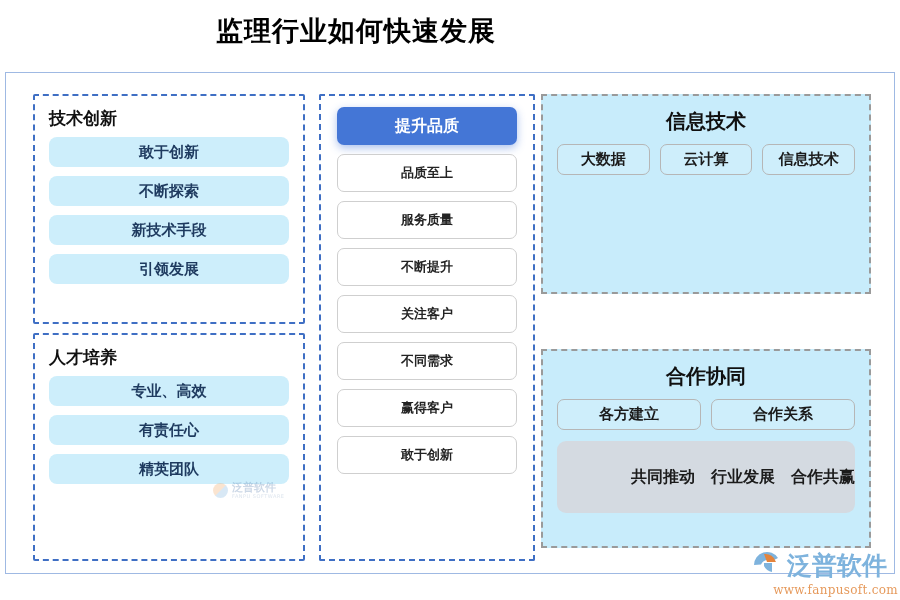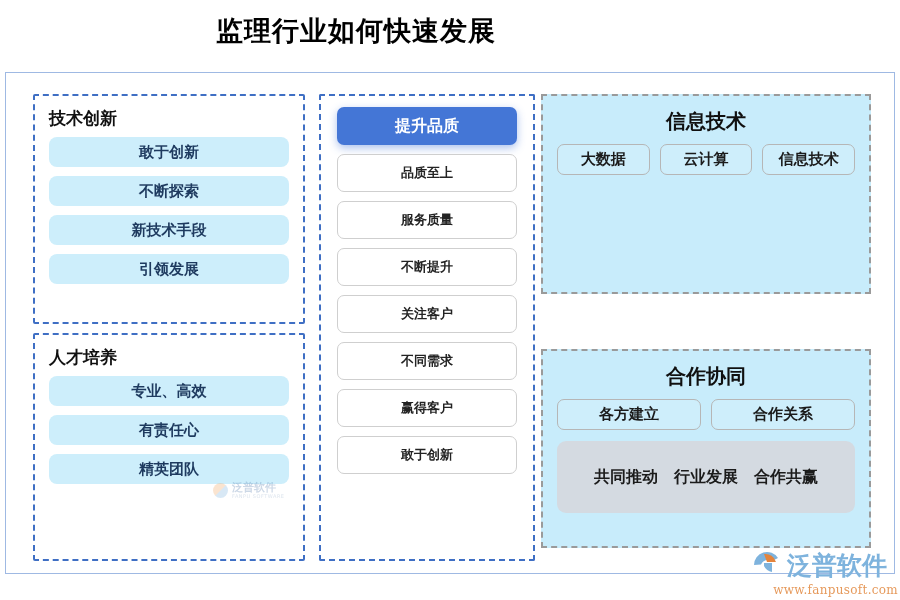--- a/index.html
+++ b/index.html
@@ -180,21 +180,21 @@
     color: #1b1b1b;
   }
 
   .gray-box {
     margin-top: 11px;
     height: 72px;
     border-radius: 9px;
     background: #d4dae1;
     display: flex;
     align-items: center;
-    justify-content: center;
+    justify-content: flex-end;
     gap: 16px;
     font-size: 16px;
     font-weight: bold;
     color: #1b1b1b;
   }
   .gray-box.single { justify-content: center; }
 
   
   .watermark {
     position: absolute;

